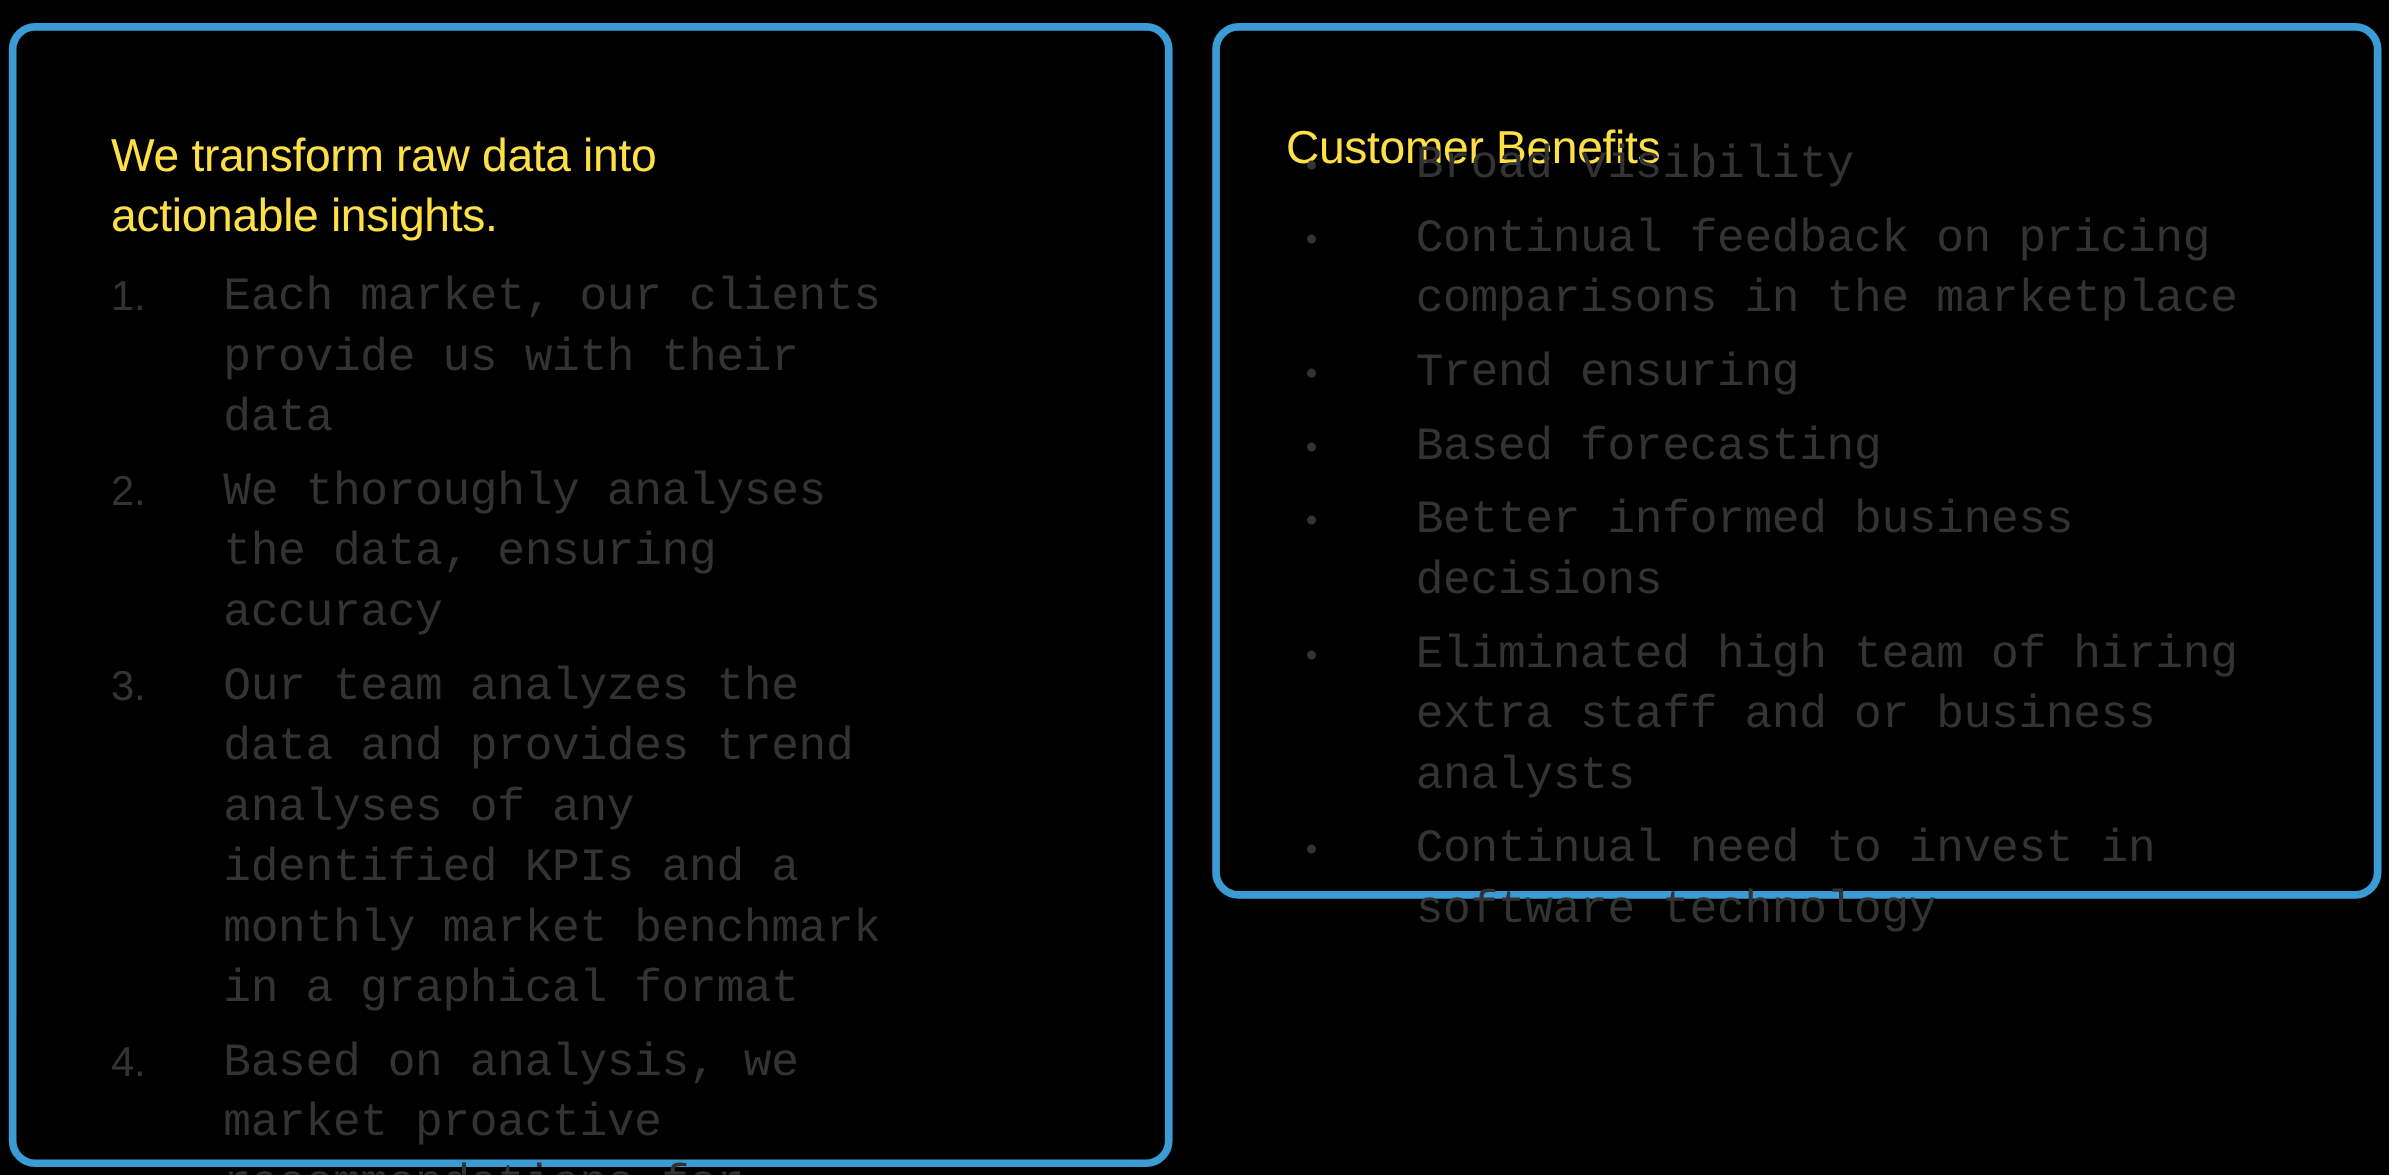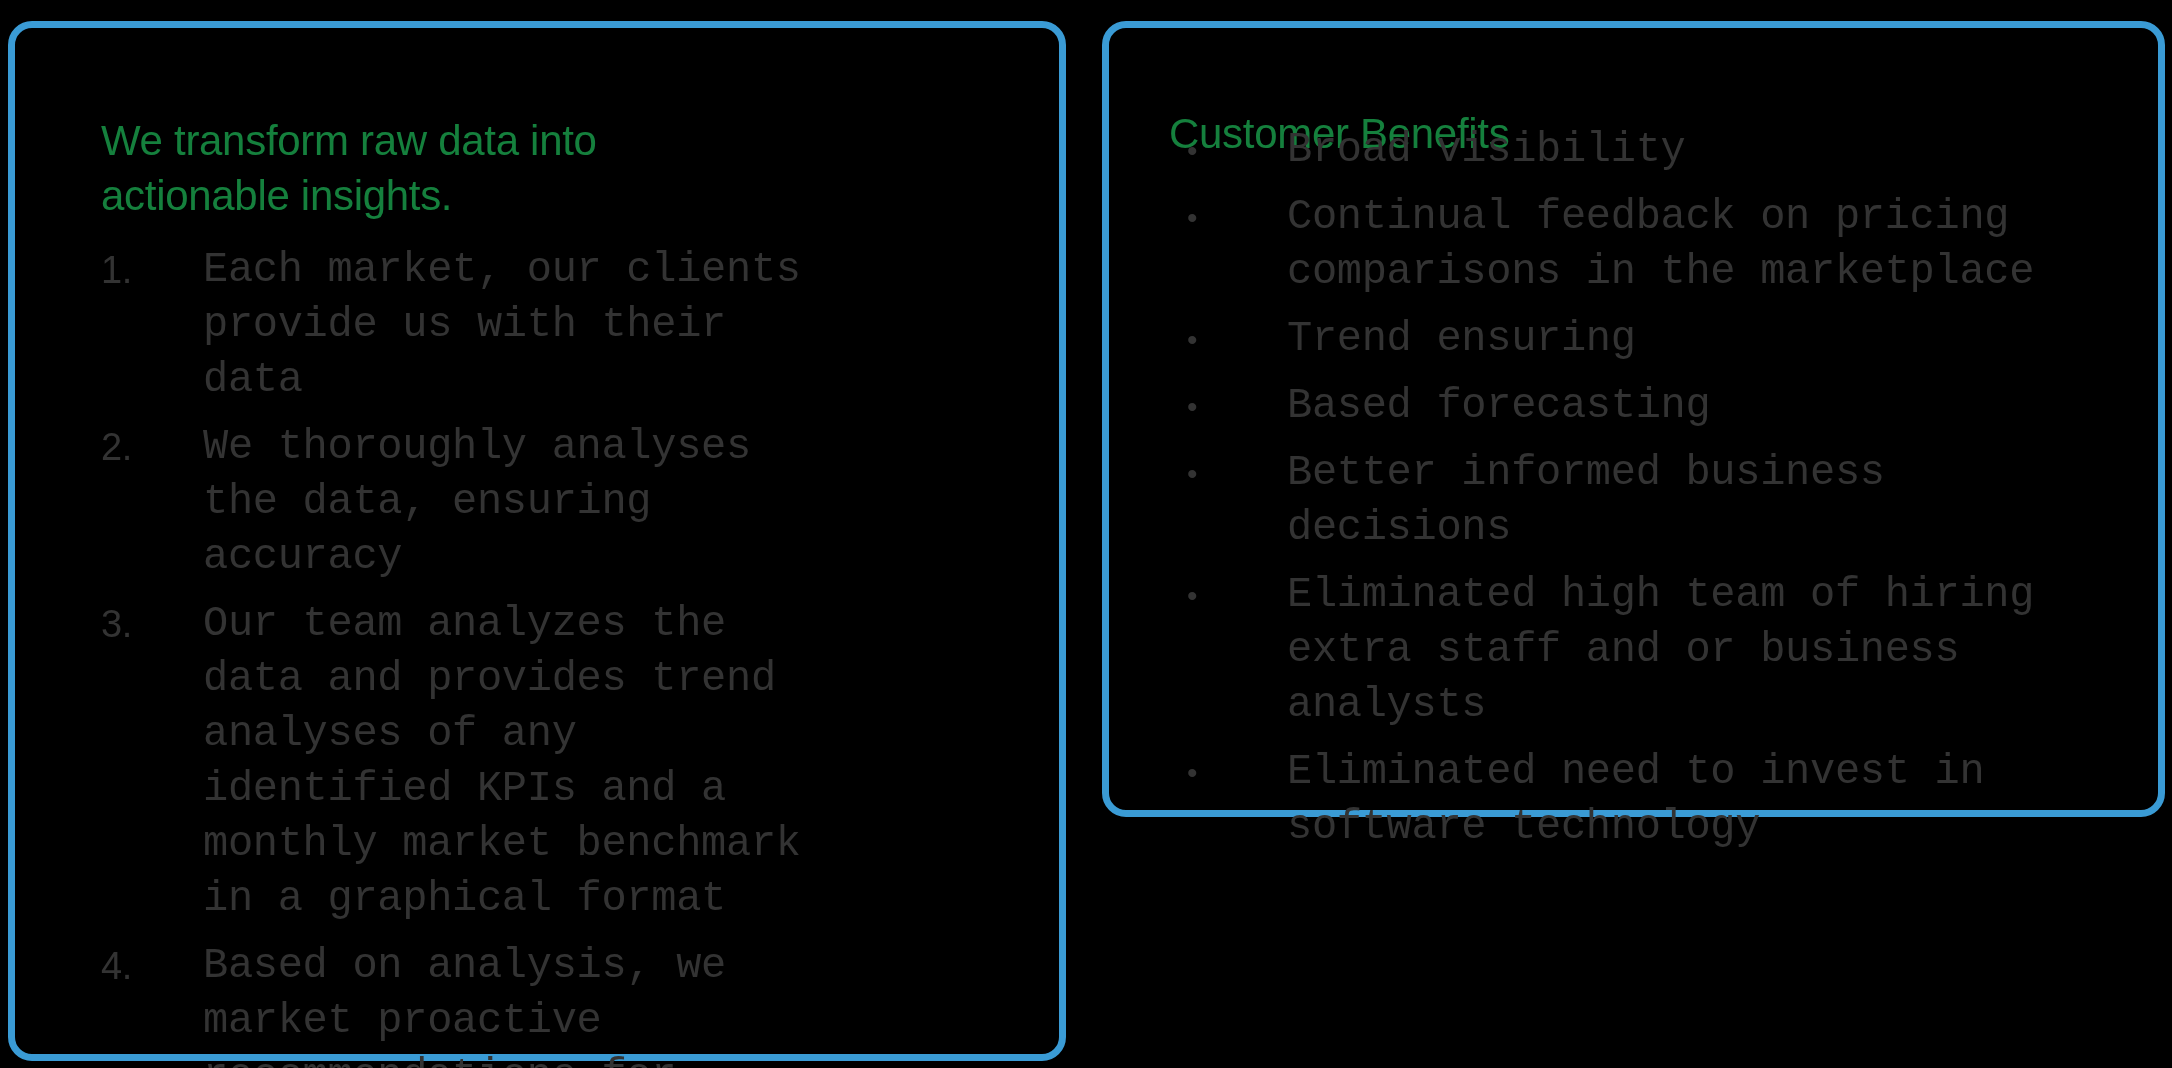--- a/index.html
+++ b/index.html
@@ -46,21 +46,21 @@
   .panel-body {
     position: absolute;
     left: 0;
     top: 0;
     width: 100%;
     height: 100%;
   }
 
   .intro {
     position: absolute;
-    color: #15803d;
+    color: #fde047;
     font-weight: 300;
     font-size: 42px;
     line-height: 55px;
     letter-spacing: -0.3px;
   }
 
   #left-intro {
     left: 86px;
     top: 85px;
     width: 610px;
@@ -207,20 +207,20 @@
           <span class="item-text">Better informed business decisions</span>
         </li>
 
         <li class="list-item">
           <span class="marker marker-bullet">•</span>
           <span class="item-text">Eliminated high team of hiring extra staff and or business analysts</span>
         </li>
 
         <li class="list-item">
           <span class="marker marker-bullet">•</span>
-          <span class="item-text">Eliminated need to invest in software technology</span>
+          <span class="item-text">Continual need to invest in software technology</span>
         </li>
 
       </ul>
     </div>
   </div>
 
 </div>
 
 </body></html>

